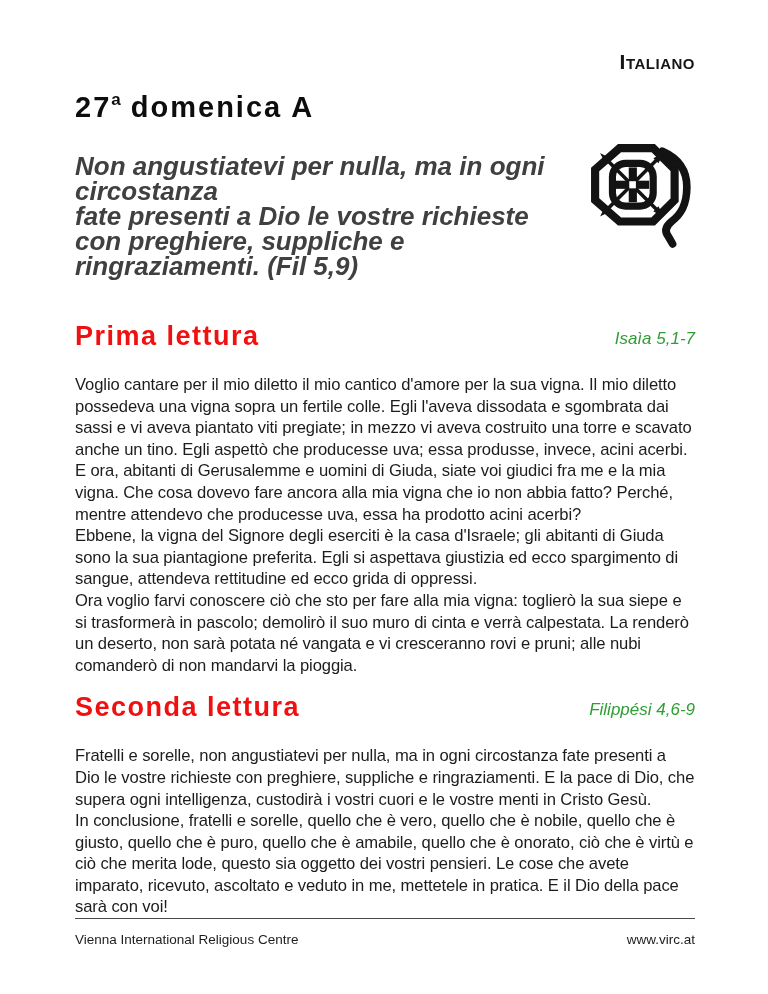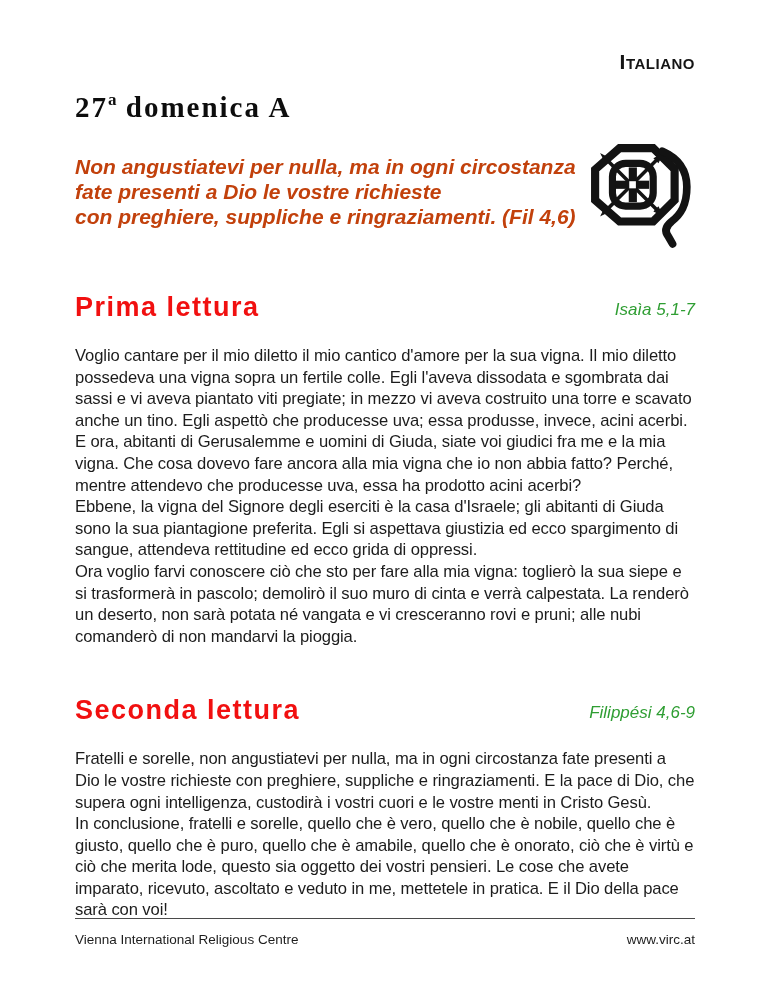--- a/index.html
+++ b/index.html
@@ -21,42 +21,41 @@
     letter-spacing:.5px;
     color:#151515;
   }
 
   .doc-title{
     margin:16px 0 0 0;
     font-size:29px;
     font-weight:900;
     letter-spacing:2px;
     color:#0d0d0d;
-    font-family:Liberation Serif, serif;
   }
   .doc-title sup{font-size:17px;vertical-align:12px;letter-spacing:0;}
 
   .header-row{display:flex;margin-top:26px;align-items:flex-start;}
   .quote{flex:1;margin-top:4px;}
   .quote-line{
-    font-size:21px;
+    font-size:26px;
     font-weight:bold;
     font-style:italic;
     line-height:25px;
-    color:#c2410c;
+    color:#404040;
   }
   .logo-box{width:106px;height:106px;margin-top:-6px;flex:0 0 auto;}
 
   .section-head{
     display:flex;
     justify-content:space-between;
     align-items:flex-end;
   }
   .section-head.first{margin-top:42px;}
-  .section-head.second{margin-top:48px;}
+  .section-head.second{margin-top:16px;}
   .section-title{
     margin:0;
     font-size:27px;
     font-weight:800;
     letter-spacing:1.5px;
     color:#f11010;
   }
   .section-ref{
     font-size:17px;
     font-style:italic;
@@ -92,21 +91,21 @@
     <div class="lang-row">
       <span class="lang-label">Italiano</span>
     </div>
 
     <h1 class="doc-title"><span>27</span><sup>a</sup> <span>domenica A</span></h1>
 
     <div class="header-row">
       <div class="quote">
         <div class="quote-line">Non angustiatevi per nulla, ma in ogni circostanza</div>
         <div class="quote-line">fate presenti a Dio le vostre richieste</div>
-        <div class="quote-line">con preghiere, suppliche e ringraziamenti. (Fil 4,6)</div>
+        <div class="quote-line">con preghiere, suppliche e ringraziamenti. (Fil 5,9)</div>
       </div>
       <div class="logo-box">
         <svg viewBox="0 0 104 104" width="106" height="106" aria-hidden="true">
           <g fill="none" stroke="#131313">
 
             <path d="M15 13 L69 67" stroke-width="3.5"></path>
             <path d="M69 13 L15 67" stroke-width="3.5"></path>
             <path d="M12 10 L20 14 L16 18 Z" fill="#131313" stroke-width="1"></path>
             <path d="M72 10 L64 14 L68 18 Z" fill="#131313" stroke-width="1"></path>
             <path d="M12 70 L20 66 L16 62 Z" fill="#131313" stroke-width="1"></path>

